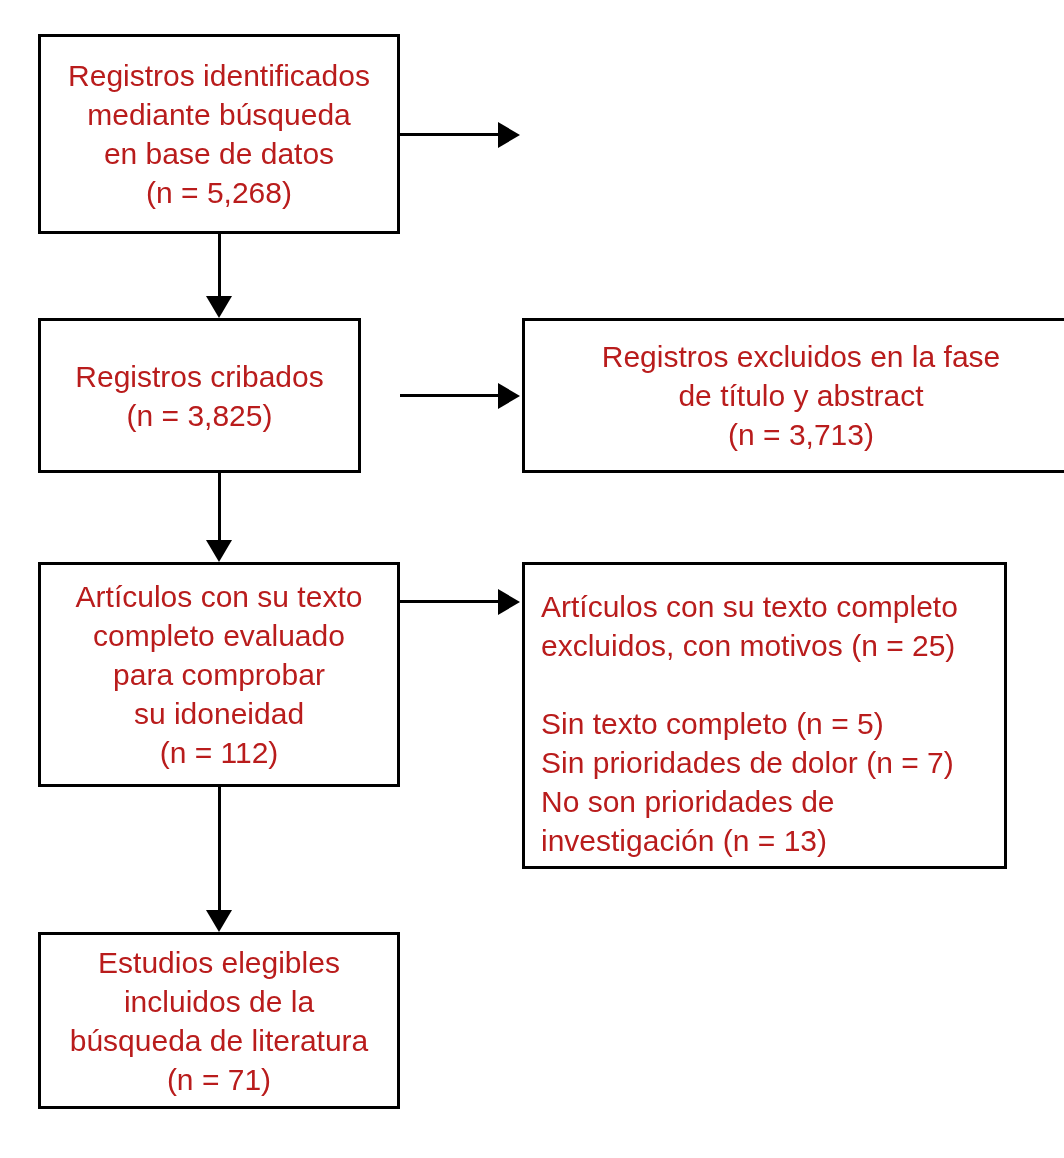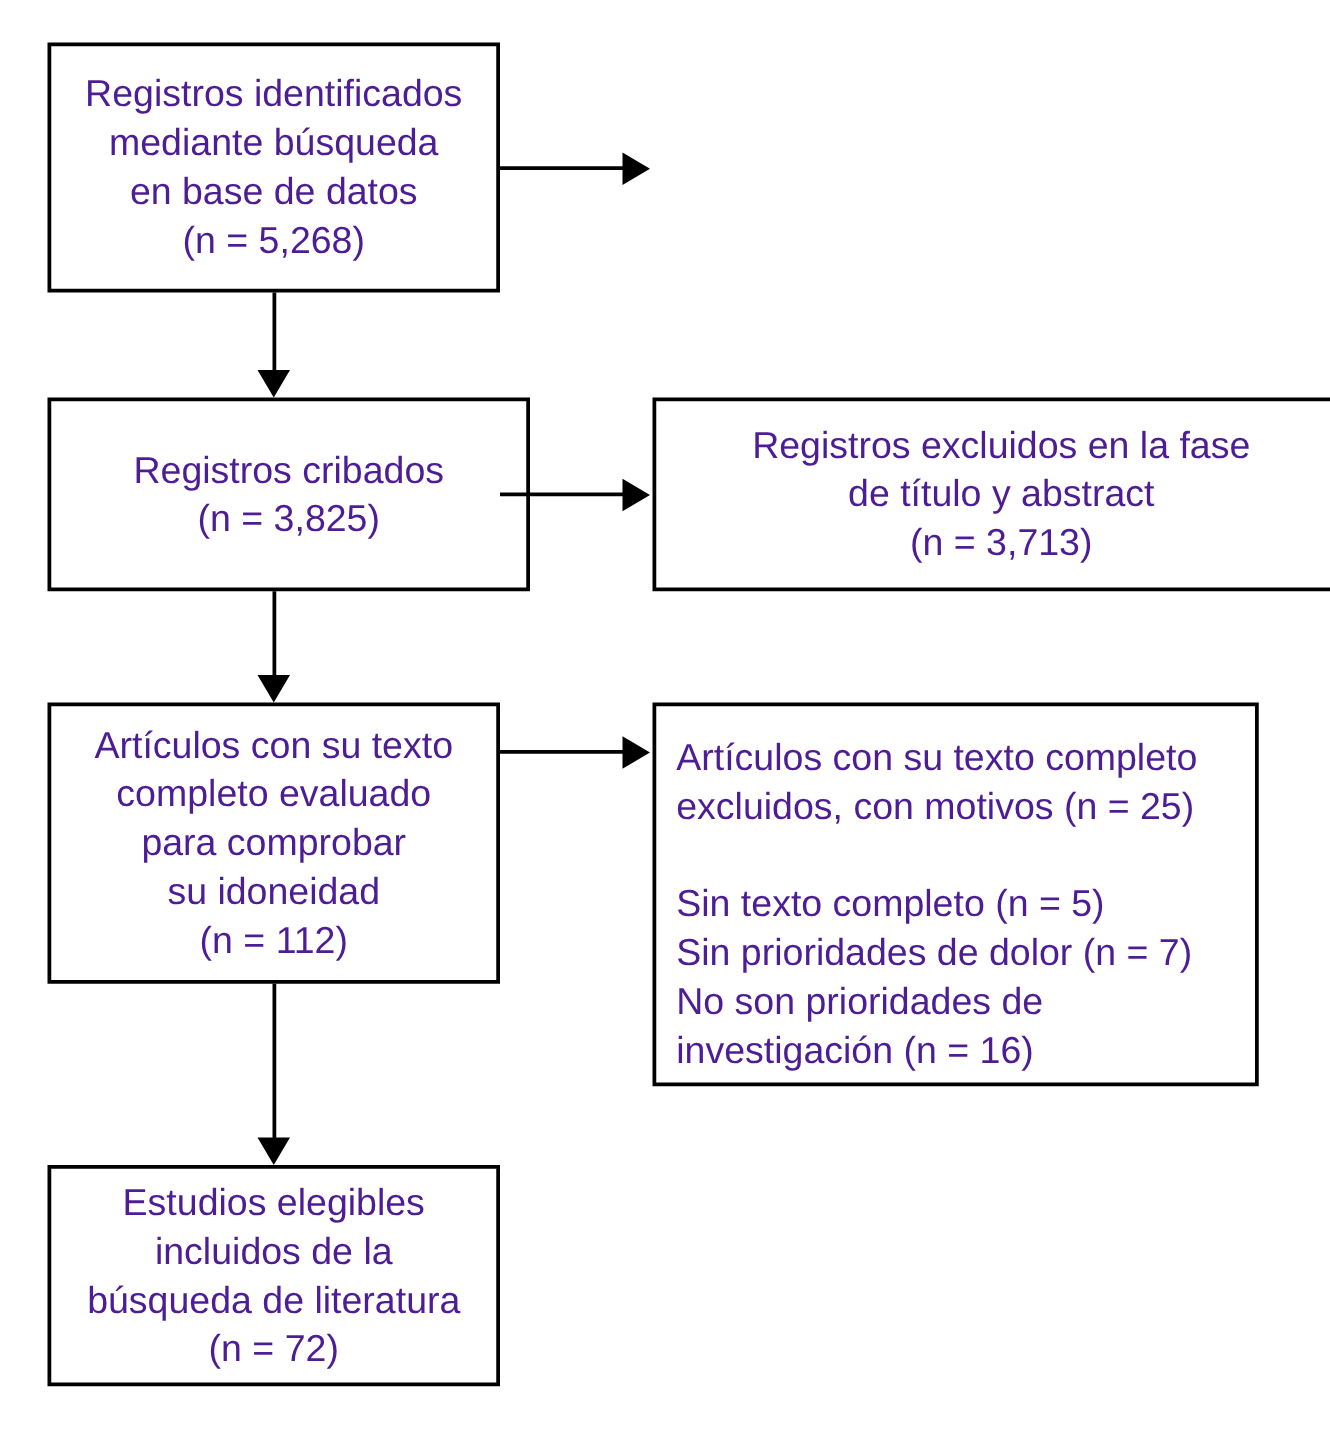--- a/index.html
+++ b/index.html
@@ -24,39 +24,39 @@
     box-sizing: border-box;
     border: 3px solid #000000;
     background: #ffffff;
     display: flex;
     flex-direction: column;
     justify-content: center;
   }
   .flow-box .box-text {
     font-size: 30px;
     line-height: 1.30;
-    color: #4c1d95;
+    color: #b91c1c;
     white-space: pre-line;
   }
   .flow-box.align-center .box-text {
     text-align: center;
     padding: 0 10px;
   }
   .flow-box.align-left {
     justify-content: flex-start;
   }
   .flow-box.align-left .box-text {
     text-align: left;
     padding: 0 16px;
   }
 
   
   #box-records-identified { left: 38px;  top: 34px;  width: 362px; height: 200px; }
   #box-duplicates-removed { left: 522px; top: 34px;  width: 485px; height: 200px; }
-  #box-records-screened   { left: 38px;  top: 318px; width: 386px; height: 155px; }
+  #box-records-screened   { left: 38px;  top: 318px; width: 323px; height: 155px; }
   #box-records-excluded   { left: 522px; top: 318px; width: 558px; height: 155px; }
   #box-fulltext-assessed  { left: 38px;  top: 562px; width: 362px; height: 225px; align-items: center; }
   #box-fulltext-excluded  { left: 522px; top: 562px; width: 485px; height: 307px; }
   #box-studies-included   { left: 38px;  top: 932px; width: 362px; height: 177px; }
 
   #box-fulltext-excluded .box-text { padding-top: 22px; }
 
   
   .connector {
     position: absolute;
@@ -137,28 +137,28 @@
 (n = 112)</div>
   </div>
 
   <div class="flow-box align-left" id="box-fulltext-excluded">
     <div class="box-text">Artículos con su texto completo
 excluidos, con motivos (n = 25)
 
 Sin texto completo (n = 5)
 Sin prioridades de dolor (n = 7)
 No son prioridades de
-investigación (n = 16)</div>
+investigación (n = 13)</div>
   </div>
 
   <div class="flow-box align-center" id="box-studies-included">
     <div class="box-text">Estudios elegibles
 incluidos de la
 búsqueda de literatura
-(n = 72)</div>
+(n = 71)</div>
   </div>
 
   <div class="connector horizontal" id="connector-h-1"></div>
   <div class="arrowhead right" id="arrow-h-1"></div>
 
   <div class="connector horizontal" id="connector-h-2"></div>
   <div class="arrowhead right" id="arrow-h-2"></div>
 
   <div class="connector horizontal" id="connector-h-3"></div>
   <div class="arrowhead right" id="arrow-h-3"></div>

